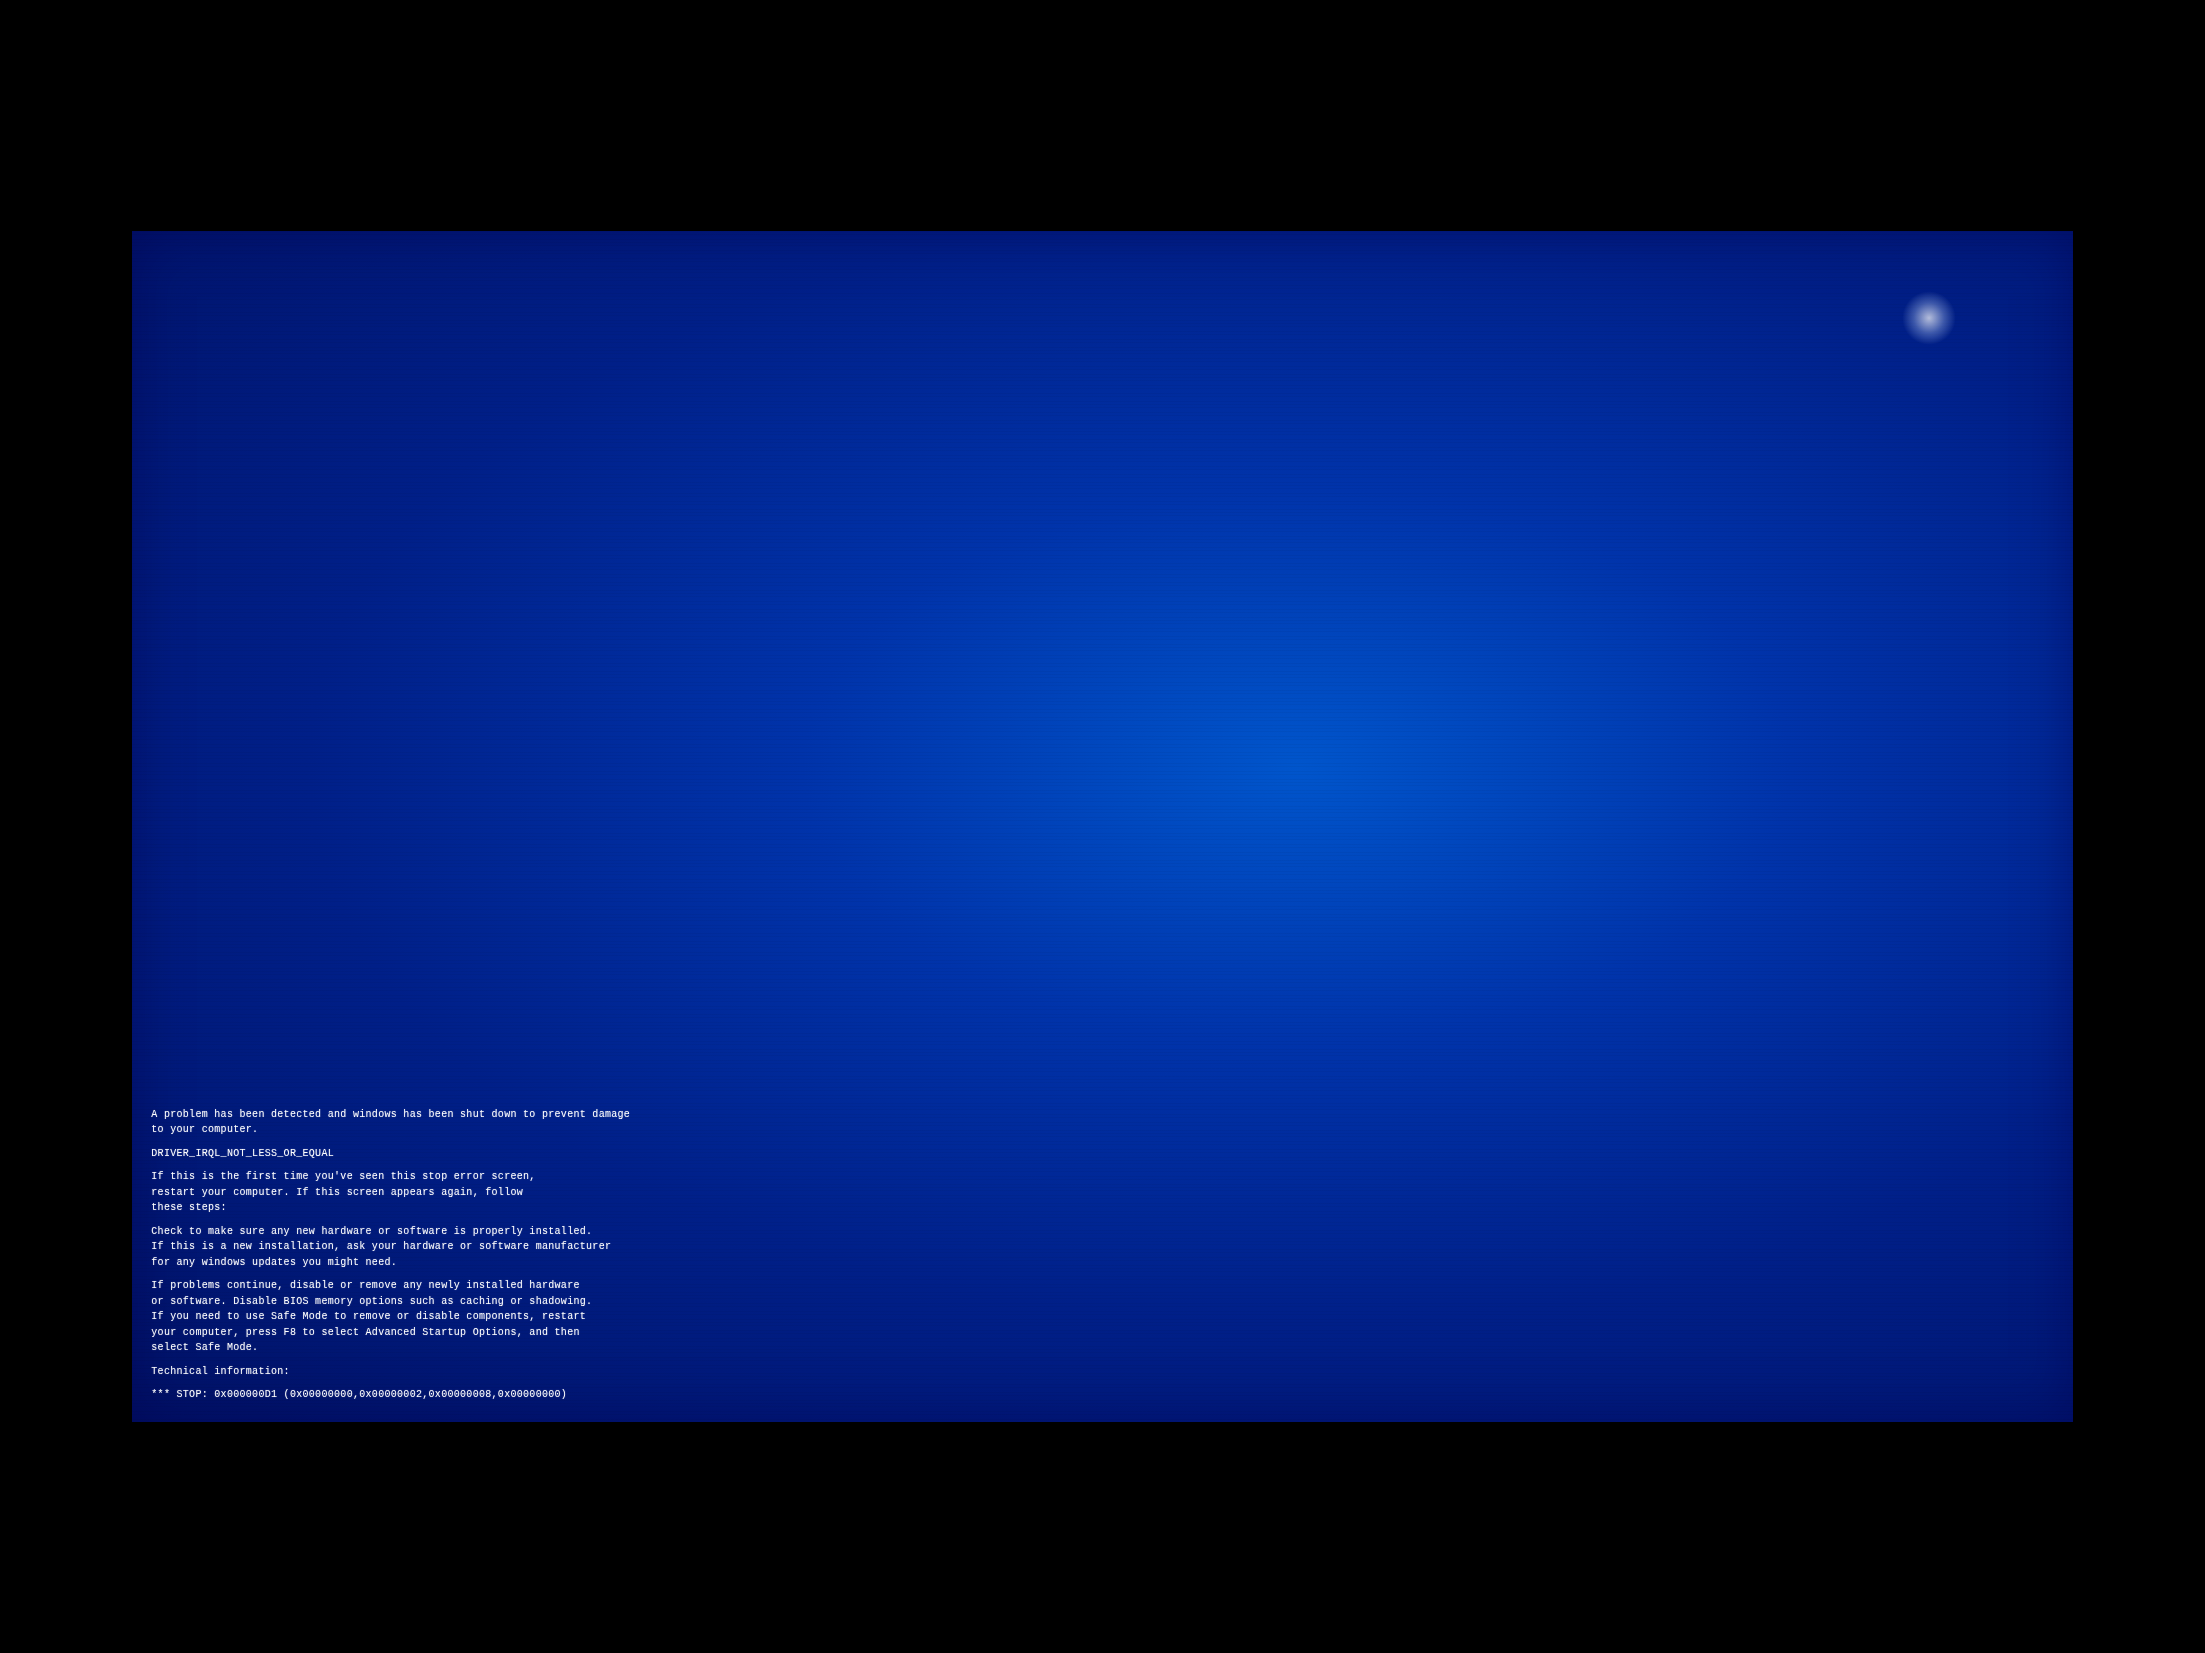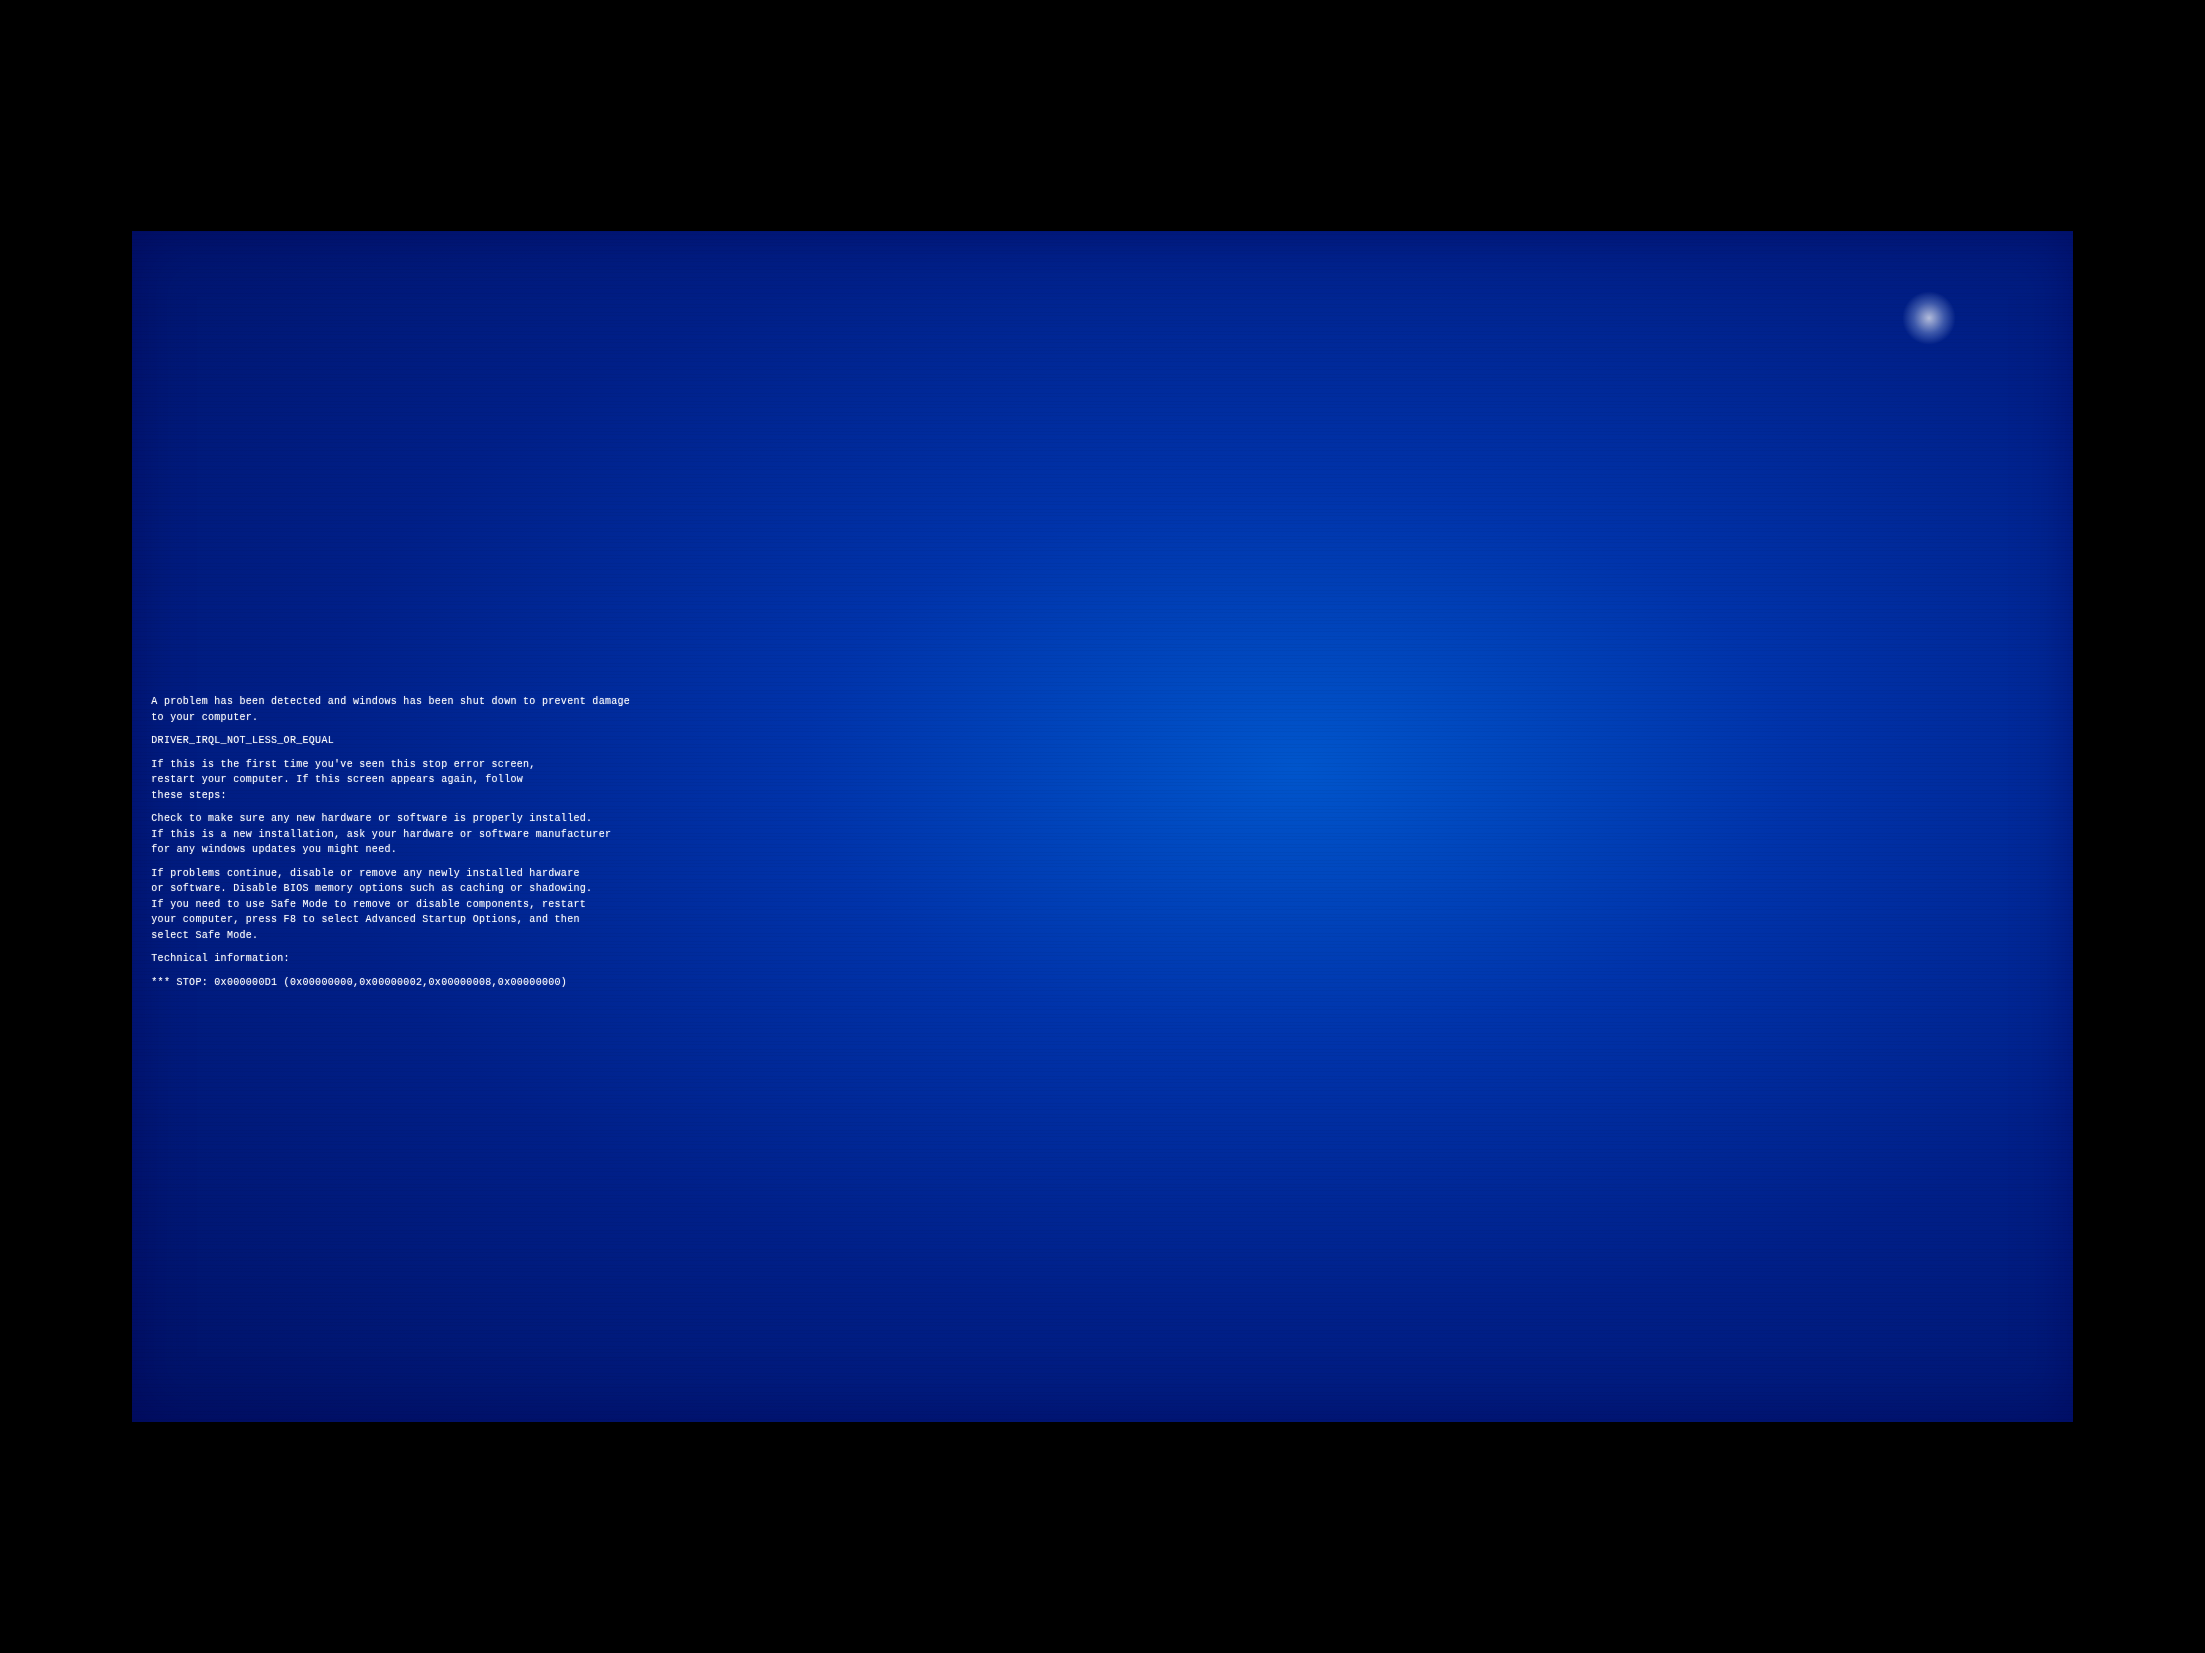--- a/index.html
+++ b/index.html
@@ -17,21 +17,21 @@
       justify-content: center;
       overflow: hidden;
     }
 
     .screen-container {
       background: radial-gradient(ellipse at 60% 45%, #0055cc 0%, #0033aa 30%, #001f88 60%, #001166 100%);
       width: 88%;
       height: 72%;
       position: relative;
       display: flex;
-      align-items: center;
+      align-items: flex-end;
       justify-content: flex-start;
       padding: 19px 21.6px 19px 19px;
       
       box-shadow: inset 0 0 54px rgba(0,0,80,0.5), 0 0 27px rgba(0,0,0,0.8);
     }
 
     
     .screen-container::before {
       content: '';
       position: absolute;

